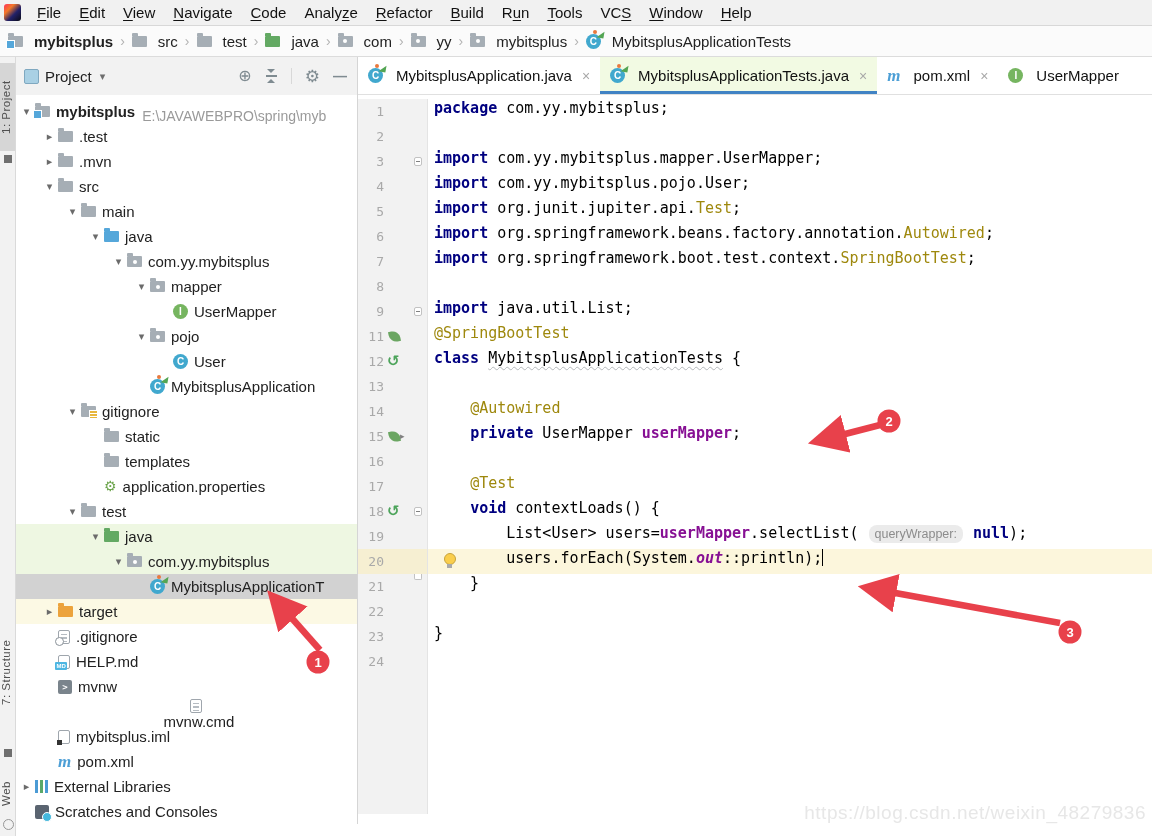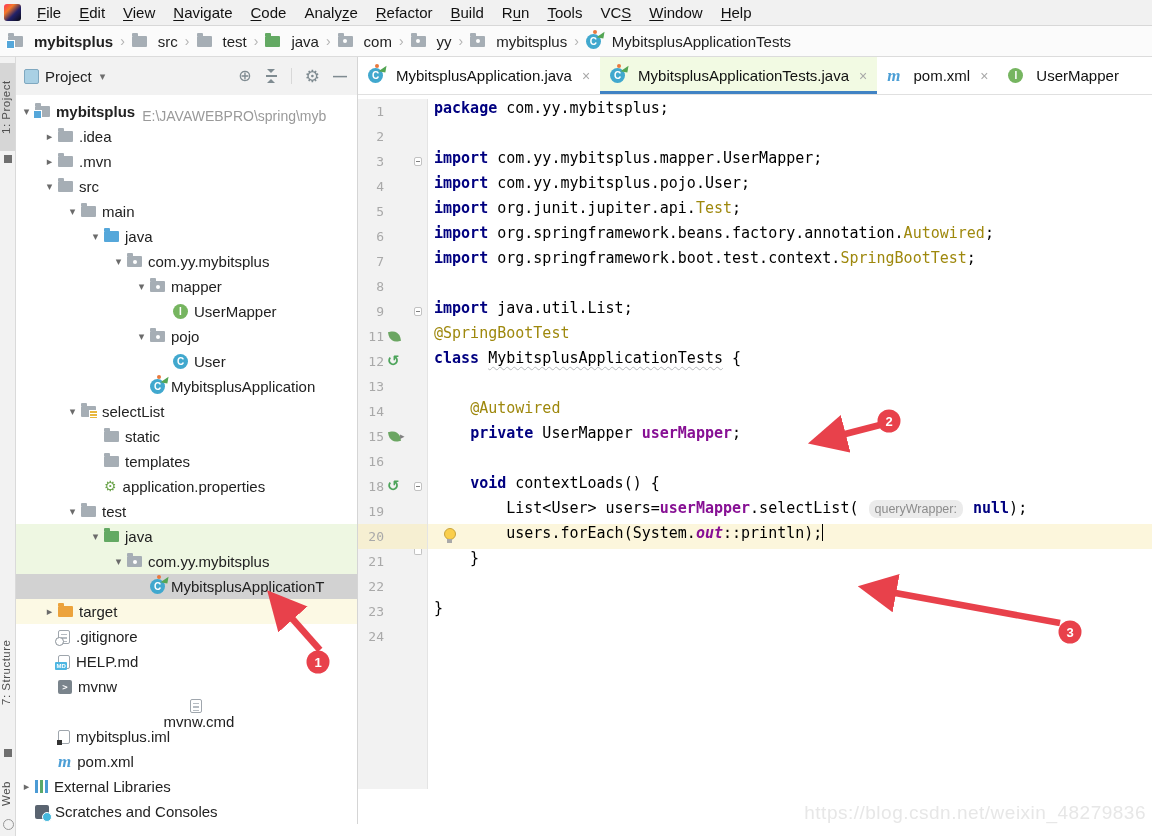--- a/index.html
+++ b/index.html
@@ -236,21 +236,21 @@
             <span class="i-folder root"></span>
           </span>
           <span class="tlabel">mybitsplus</span>
           <span class="tpath">E:\JAVAWEBPRO\spring\myb</span>
         </div>
         <div class="trow" style="padding-left: 25px;">
           <span class="twist">▸</span>
           <span class="ticon">
             <span class="i-folder"></span>
           </span>
-          <span class="tlabel">.idea</span>
+          <span class="tlabel">.test</span>
         </div>
         <div class="trow" style="padding-left: 25px;">
           <span class="twist">▸</span>
           <span class="ticon">
             <span class="i-folder"></span>
           </span>
           <span class="tlabel">.mvn</span>
         </div>
         <div class="trow" style="padding-left: 25px;">
           <span class="twist">▾</span>
@@ -313,21 +313,21 @@
           <span class="ticon">
             <span class="i-circ c-class sprout">C</span>
           </span>
           <span class="tlabel">MybitsplusApplication</span>
         </div>
         <div class="trow" style="padding-left: 48px;">
           <span class="twist">▾</span>
           <span class="ticon">
             <span class="i-folder res"></span>
           </span>
-          <span class="tlabel">selectList</span>
+          <span class="tlabel">gitignore</span>
         </div>
         <div class="trow" style="padding-left: 71px;">
           <span class="twist"></span>
           <span class="ticon">
             <span class="i-folder"></span>
           </span>
           <span class="tlabel">static</span>
         </div>
         <div class="trow" style="padding-left: 71px;">
           <span class="twist"></span>
@@ -552,20 +552,26 @@
         </div>
         <div class="cl">
           <span class="cg"><span class="cn">15</span><span class="garr"><span class="gleaf"></span></span></span>
           <span class="ct"><span class="pl">    </span><span class="kw">private</span><span class="pl"> UserMapper </span><span class="fld">userMapper</span><span class="pl">;</span></span>
         </div>
         <div class="cl">
           <span class="cg">
             <span class="cn">16</span>
           </span>
           <span class="ct"></span>
+        </div>
+        <div class="cl">
+          <span class="cg">
+            <span class="cn">17</span>
+          </span>
+          <span class="ct"><span class="pl">    </span><span class="ann">@Test</span></span>
         </div>
         <div class="cl">
           <span class="cg">
             <span class="cn">18</span>
             <span class="gbean">↺</span>
             <span class="fold m"></span>
           </span>
           <span class="ct"><span class="pl">    </span><span class="kw">void</span><span class="pl"> contextLoads() {</span></span>
         </div>
         <div class="cl">

